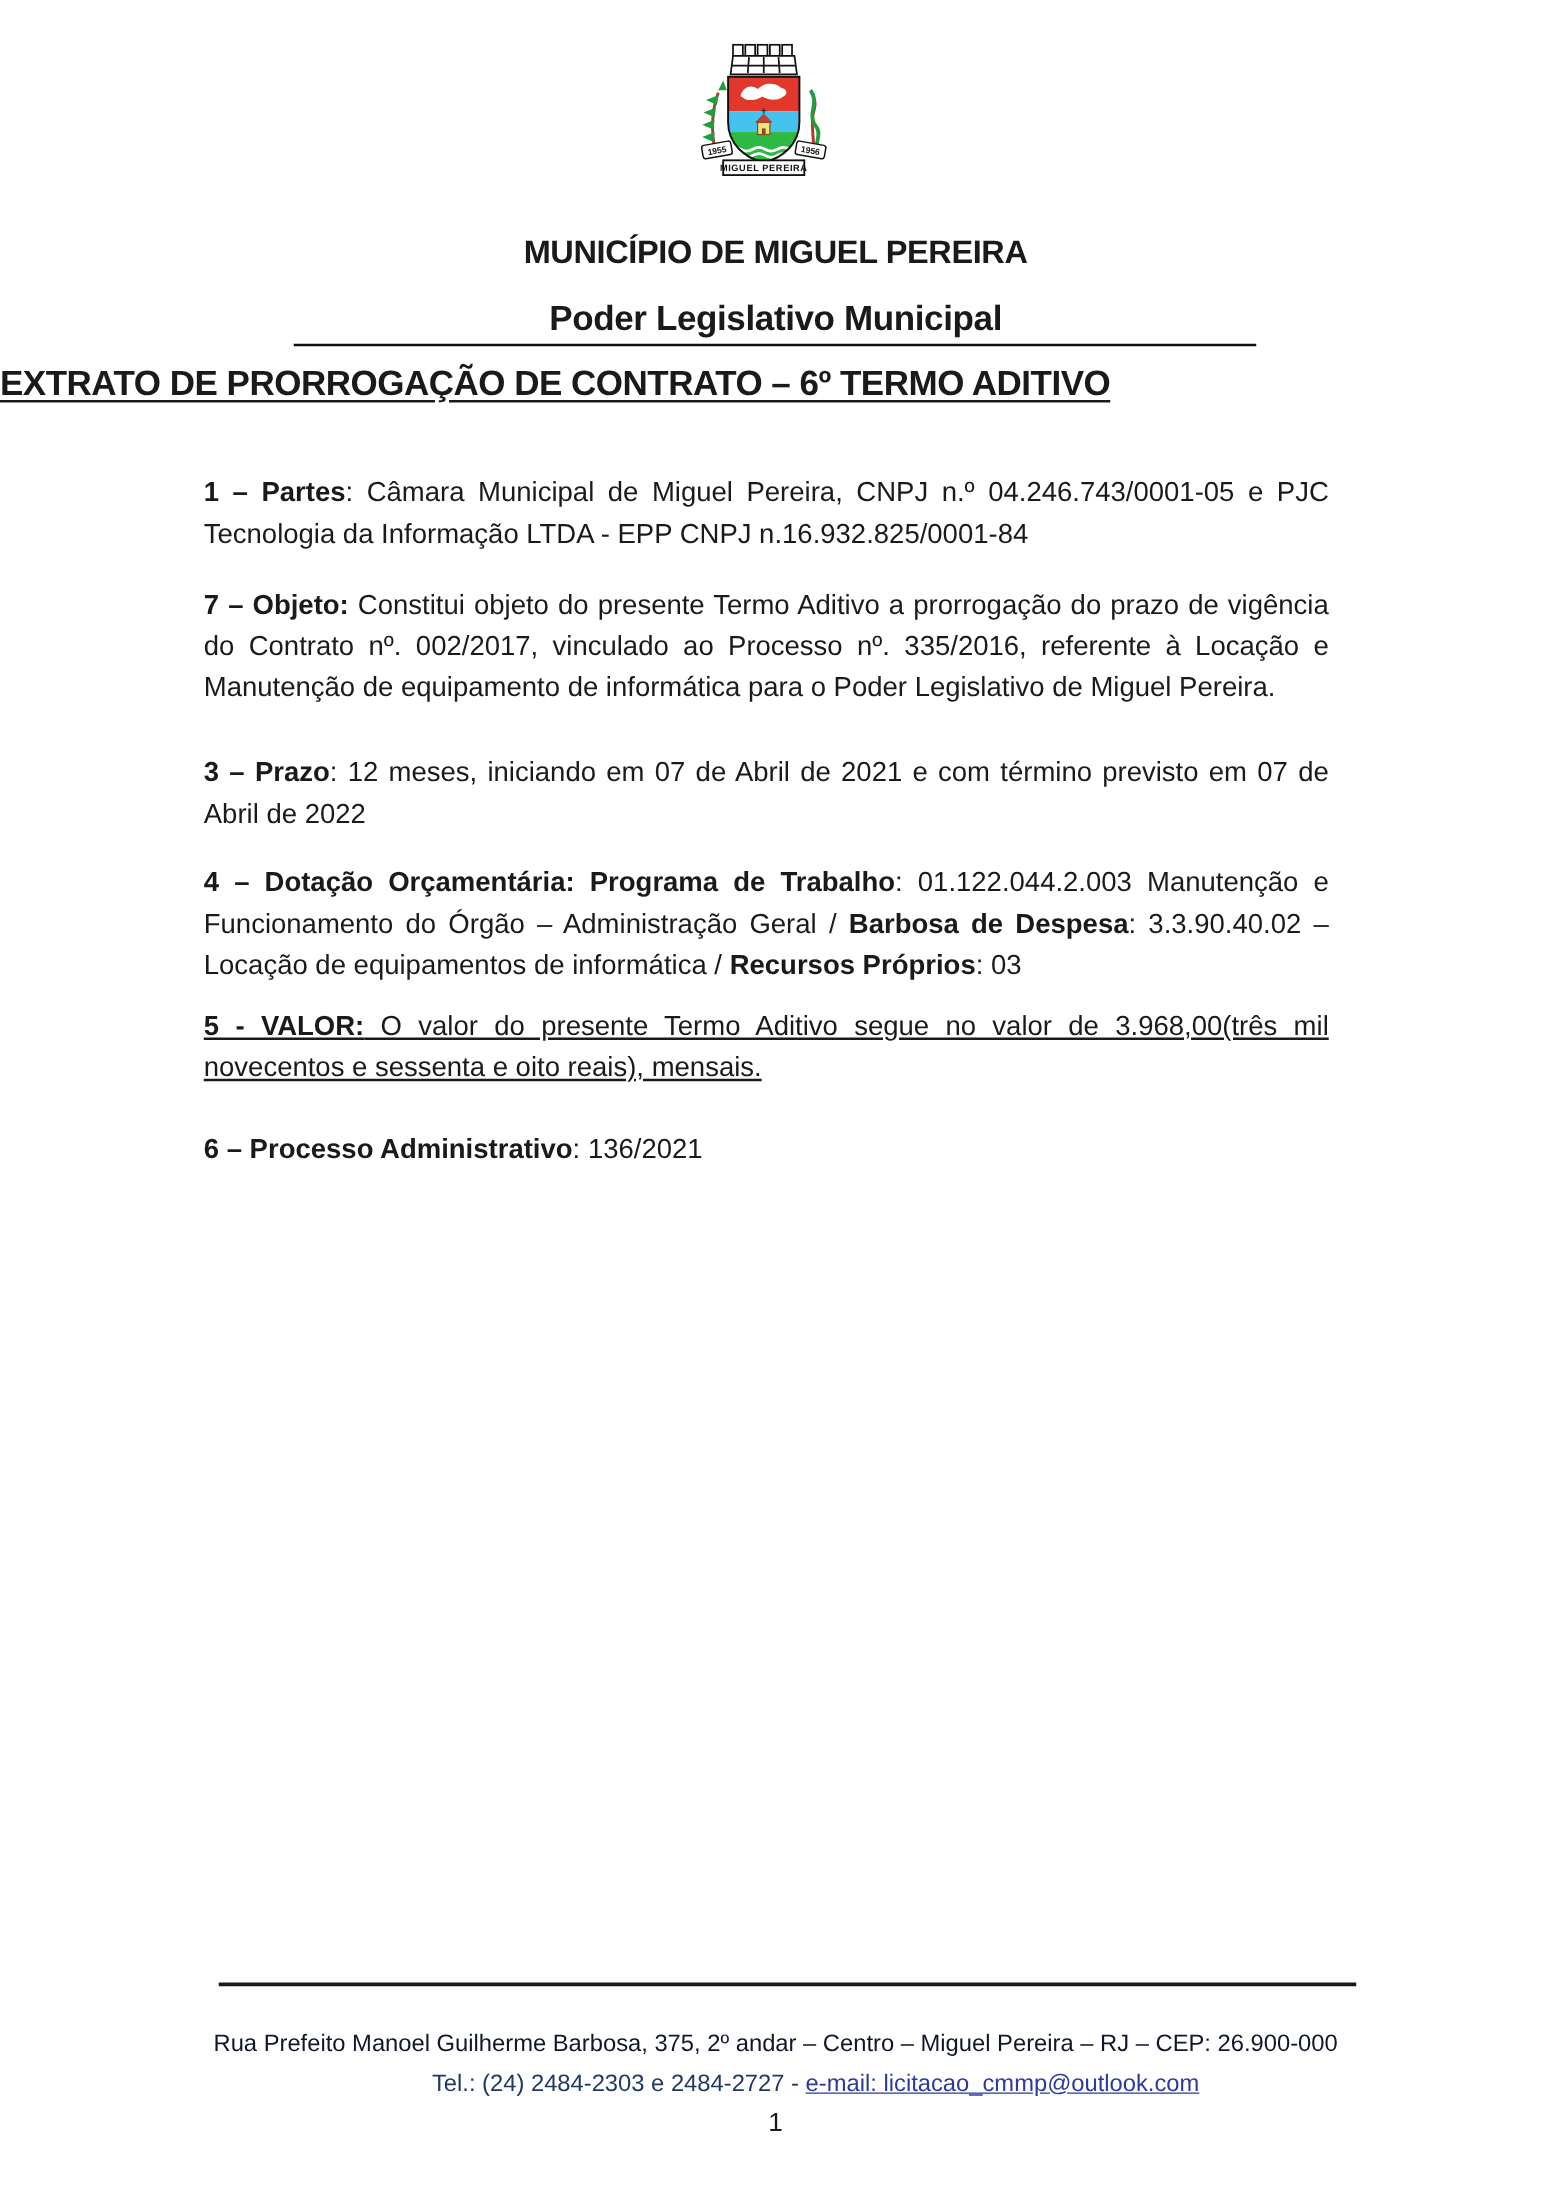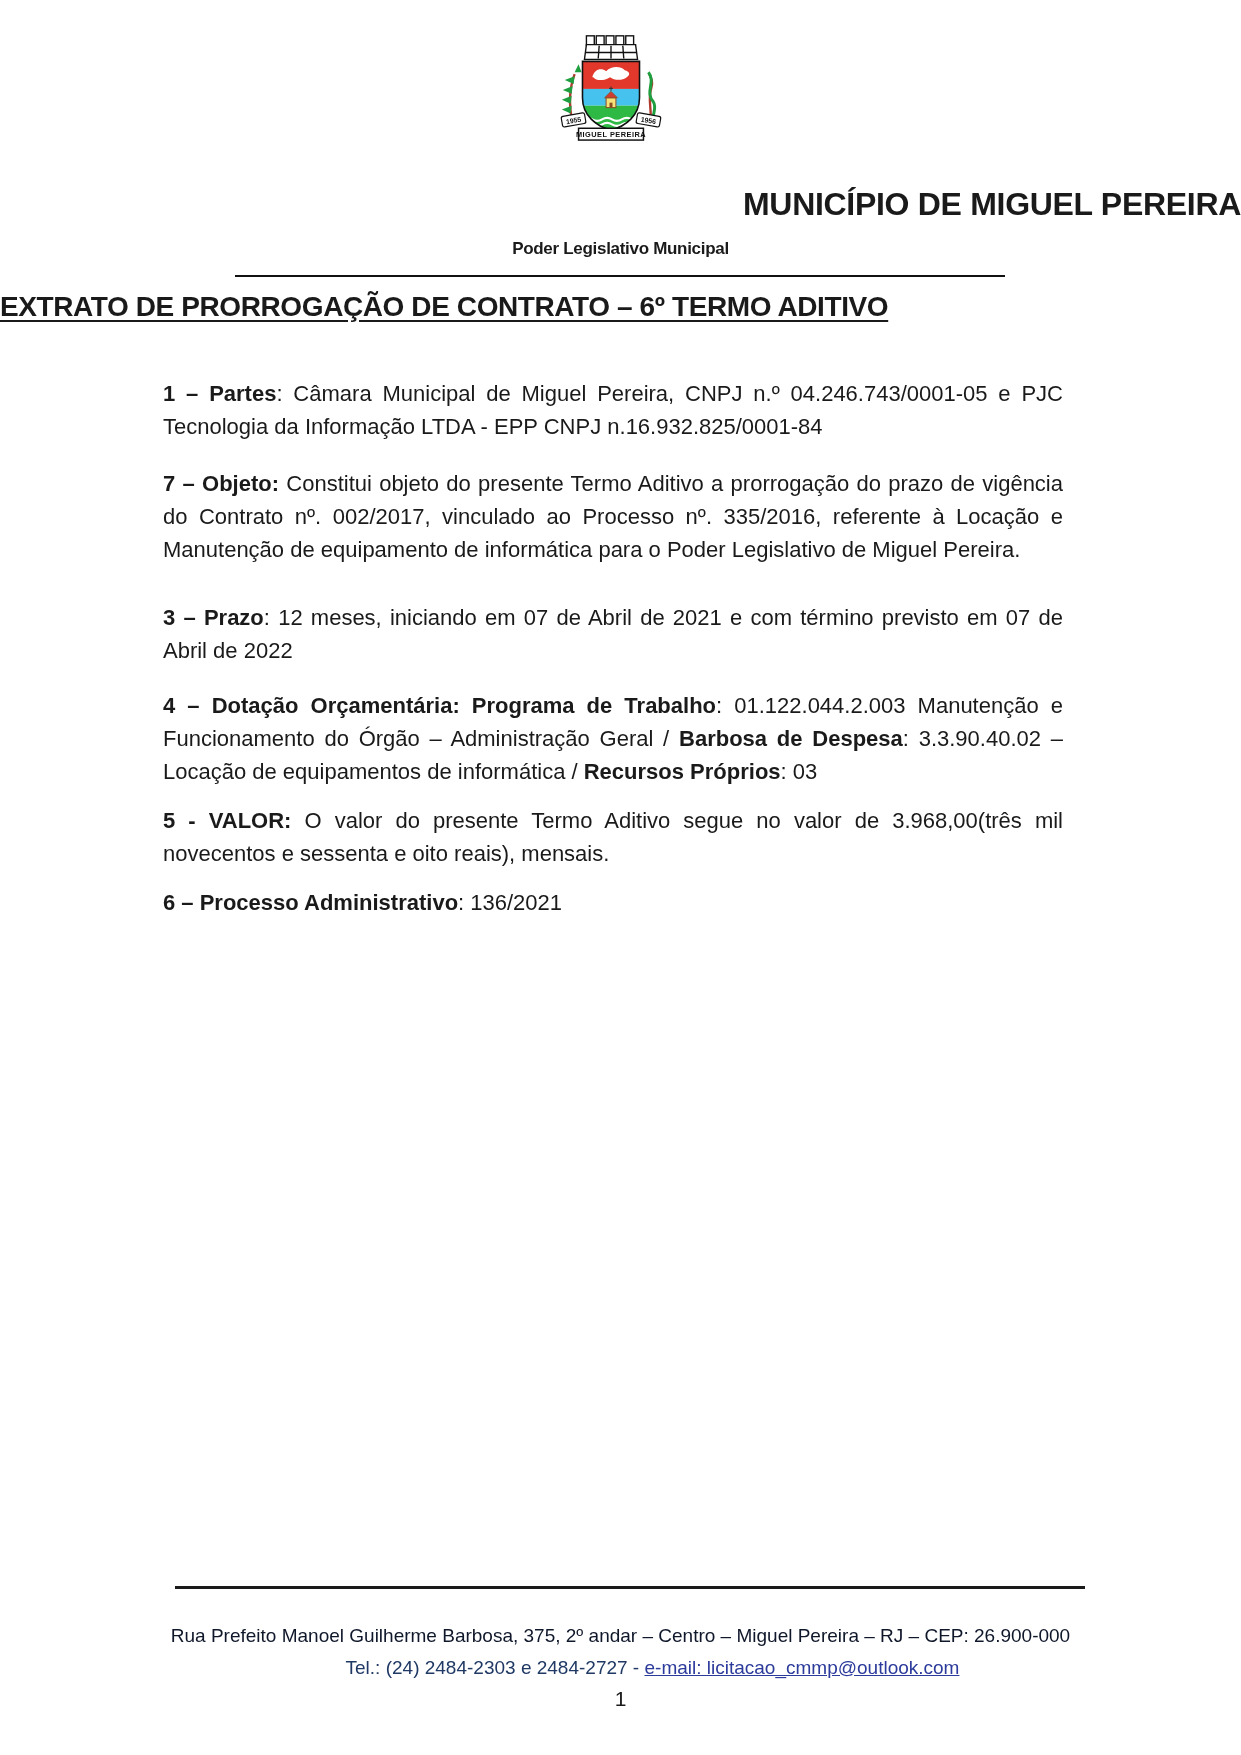--- a/index.html
+++ b/index.html
@@ -2,37 +2,37 @@
 <html lang="pt"><head>
 <meta charset="utf-8">
 <style>
   html,body{margin:0;padding:0;background:#ffffff;}
   .page{
     position:relative;width:1241px;height:1755px;background:#ffffff;
     font-family:"Liberation Sans",sans-serif;color:#1a1a1a;overflow:hidden;
   }
   
   .crest{position:absolute;top:28px;left:552px;width:118px;height:114px;}
-  .title1{position:absolute;top:186px;left:0;width:100%;text-align:right;
-    font-size:32px;font-weight:bold;letter-spacing:-0.3px;}
+  .title1{position:absolute;top:186px;left:0;width:100%;text-align:center;
+    font-size:26px;font-weight:bold;letter-spacing:-0.3px;}
   .title2{position:absolute;top:239px;left:0;width:100%;text-align:center;
-    font-size:17px;font-weight:bold;letter-spacing:-0.3px;}
+    font-size:28px;font-weight:bold;letter-spacing:-0.3px;}
   .hrule{position:absolute;top:275px;left:235px;width:770px;height:0;
     border-top:2px solid #111;}
   .doc-title{position:absolute;top:291px;left:0;width:100%;
     font-size:28px;font-weight:bold;letter-spacing:-0.4px;
     text-decoration:underline;text-underline-offset:4px;}
   
   .doc-body{position:absolute;top:377px;left:163px;width:900px;}
   .para{margin:0 0 24px 0;font-size:22px;line-height:33px;text-align:justify;
     color:#1a1a1a;}
   .para:nth-of-type(2){margin-bottom:35px;}
   .para:nth-of-type(3){margin-bottom:22px;}
   .para:nth-of-type(4){margin-bottom:16px;}
-  .para:nth-of-type(5){margin-bottom:16px;}
+  .para:nth-of-type(5){margin-bottom:32px;text-decoration:underline;}
   .b{font-weight:bold;}
   
   .footer-rule{position:absolute;top:1586px;left:175px;width:910px;height:3px;
     background:#1a1a1a;}
   .footer-address{position:absolute;top:1621px;left:0;width:100%;
     text-align:center;font-size:19px;line-height:30px;}
   .footer-tel{position:absolute;top:1653px;left:0;width:100%;
     text-align:center;font-size:19px;line-height:30px;}
   .email{text-decoration:underline;cursor:pointer;}
   .page-num{position:absolute;top:1687px;left:0;width:100%;text-align:center;

